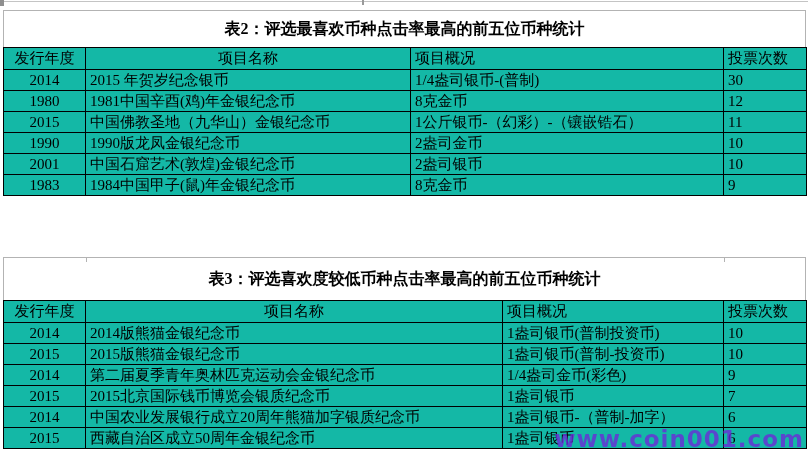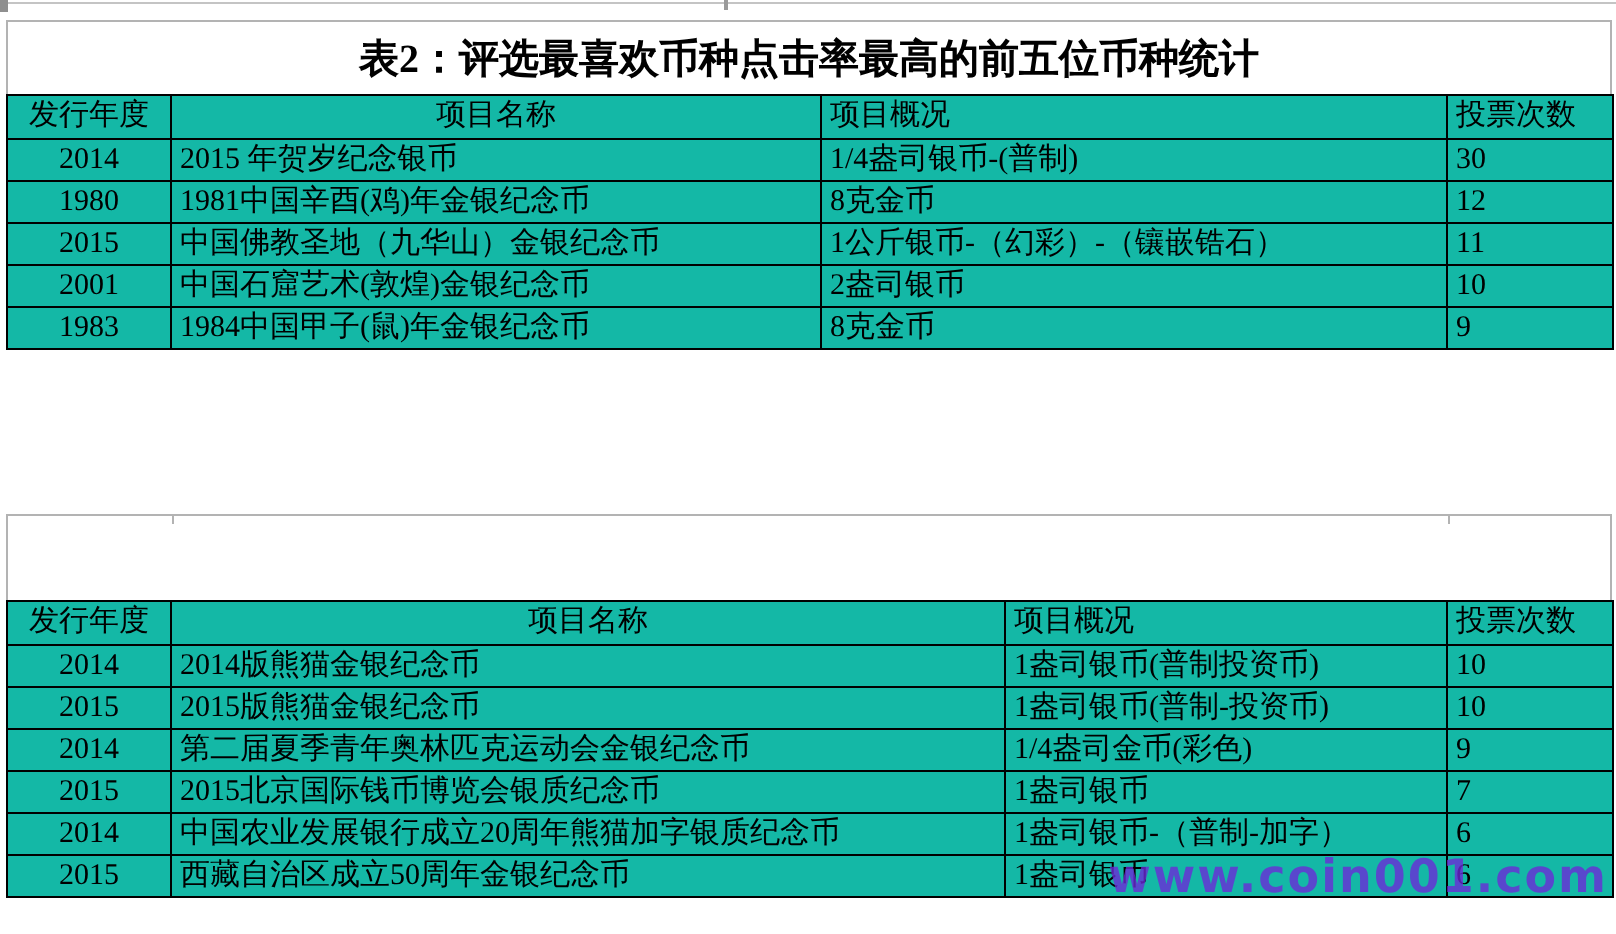--- a/index.html
+++ b/index.html
@@ -23,21 +23,21 @@
   .title-box {
     box-sizing: border-box;
     border: 1px solid #b3b3b3;
     border-bottom: none;
     background: #fff;
     display: flex; align-items: center; justify-content: center;
     position: relative;
   }
   .block-t2 .title-box { height: 37px; }
   .block-t3 .title-box { height: 43px; }
-  .title-text { font-weight: bold; font-size: 20px; color: #000; white-space: nowrap; }
+  .title-text { font-weight: bold; font-size: 16px; color: #000; white-space: nowrap; }
 
   .grid-tick { position: absolute; top: 0; width: 1px; height: 4px; background: #b3b3b3; }
   .grid-tick.t1 { left: 82px; }
   .grid-tick.t2 { left: 720px; }
 
   table { border-collapse: collapse; table-layout: fixed; width: 803px; background: #14b8a6; }
   th, td {
     border: 1px solid #000;
     font-size: 15px;
     font-weight: normal;
@@ -111,39 +111,46 @@
             <td class="c-desc">8克金币</td>
             <td class="c-votes">12</td>
           </tr>
           <tr>
             <td class="c-year">2015</td>
             <td class="c-name">中国佛教圣地（九华山）金银纪念币</td>
             <td class="c-desc">1公斤银币-（幻彩）-（镶嵌锆石）</td>
             <td class="c-votes">11</td>
           </tr>
           <tr>
+            <td class="c-year">1990</td>
+            <td class="c-name">1990版龙凤金银纪念币</td>
+            <td class="c-desc">2盎司金币</td>
+            <td class="c-votes">10</td>
+          </tr>
+          <tr>
             <td class="c-year">2001</td>
             <td class="c-name">中国石窟艺术(敦煌)金银纪念币</td>
             <td class="c-desc">2盎司银币</td>
             <td class="c-votes">10</td>
           </tr>
           <tr>
             <td class="c-year">1983</td>
             <td class="c-name">1984中国甲子(鼠)年金银纪念币</td>
             <td class="c-desc">8克金币</td>
             <td class="c-votes">9</td>
           </tr>
         </tbody>
     </table>
   </section>
 
   <section class="table-block block-t3">
     <div class="title-box">
       <div class="grid-tick t1"></div>
       <div class="grid-tick t2"></div>
+      <span class="title-text">表3：评选喜欢度较低币种点击率最高的前五位币种统计</span>
     </div>
     <table>
       <colgroup>
         <col style="width:82px">
           <col style="width:417px">
           <col style="width:221px">
           <col style="width:83px">
       </colgroup>
       <thead>
         <tr>

